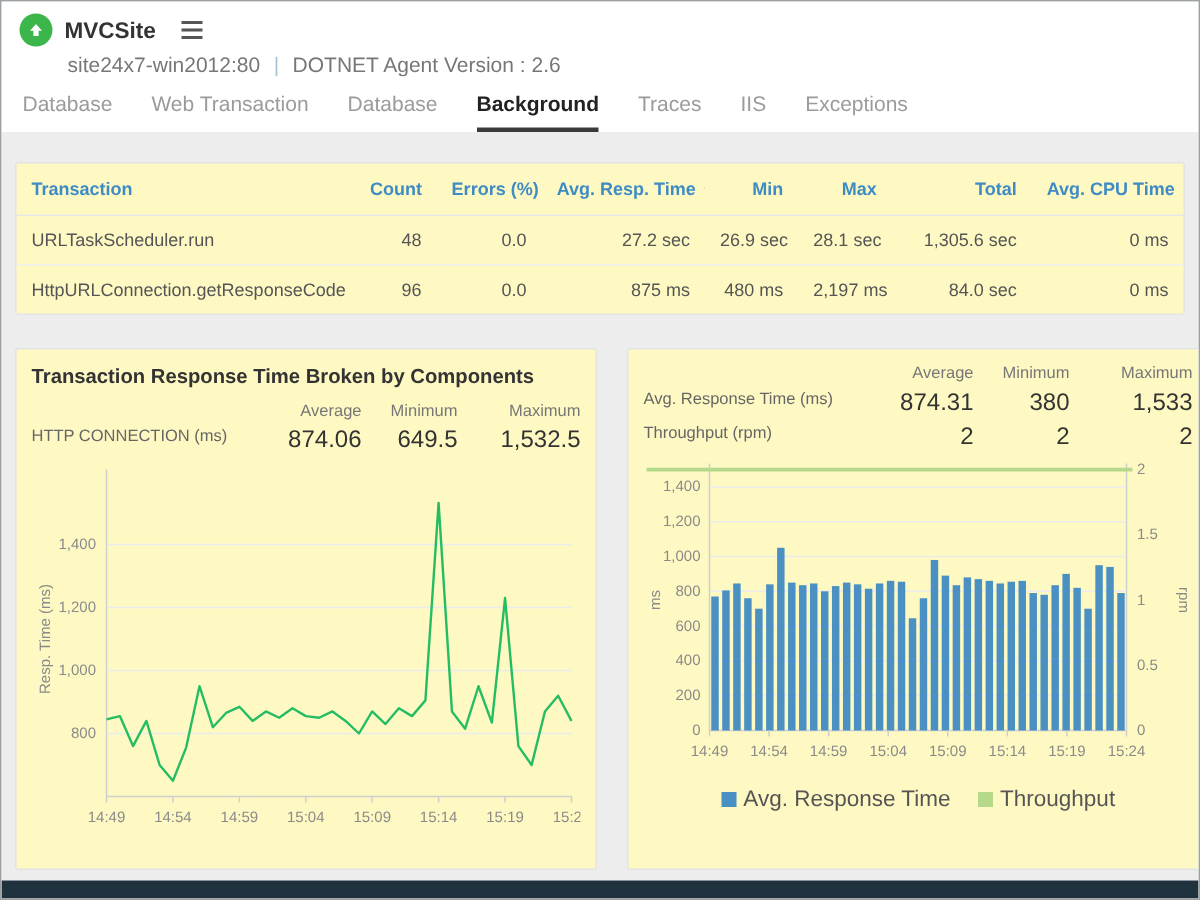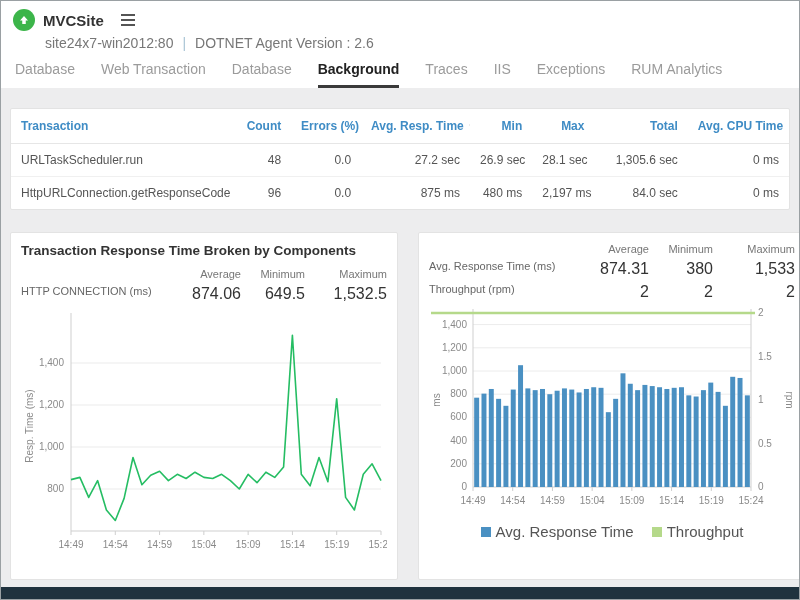--- a/index.html
+++ b/index.html
@@ -14,21 +14,21 @@
   .menu-icon { margin-left: 6px; cursor: pointer; display: flex; flex-direction: column; gap: 3px; padding: 3px; }
   .menu-icon i { display: block; width: 14px; height: 2px; background: #555; }
   .header-row2 { margin: 4px 0 0 32px; font-size: 14px; color: #777; display: flex; gap: 9px; align-items: center; }
   .sep { color: #a8c4d4; }
 
   .tab-bar { display: flex; gap: 26px; padding: 10px 14px 0; background: #fff; }
   .tab { font-size: 14px; color: #9b9b9b; padding-bottom: 8px; cursor: pointer; white-space: nowrap; }
   .tab.active { color: #222; font-weight: bold; border-bottom: 3px solid #3a3a3a; }
 
   .content { flex: 1; background: #ededee; padding: 20px 9px 0; overflow: hidden; }
-  .card { background: #ffffff; border: 1px solid #e3e3e3; border-radius: 2px; }
+  .card { background: #fef9c3; border: 1px solid #e3e3e3; border-radius: 2px; }
   .table-card { margin-bottom: 22px; }
 
   table { width: 100%; border-collapse: collapse; font-size: 12px; table-layout: fixed; }
   th { color: #3f8cc5; font-weight: bold; text-align: left; padding: 10px 10px; border-bottom: 1px solid #e6e6e6; white-space: nowrap; overflow: hidden; }
   th.num, td.num { text-align: right; }
   td { color: #555; padding: 9px 10px; border-bottom: 1px solid #f0f0f0; white-space: nowrap; overflow: hidden; }
   tbody tr:last-child td { border-bottom: none; }
   th:nth-child(1), td:nth-child(1) { width: 29%; }
   th:nth-child(2), td:nth-child(2) { width: 7%; }
   th:nth-child(3), td:nth-child(3) { width: 9%; }
@@ -80,21 +80,20 @@
   </header>
 
   <nav class="tab-bar">
       <div class="tab">Database</div>
       <div class="tab">Web Transaction</div>
       <div class="tab">Database</div>
       <div class="tab active">Background</div>
       <div class="tab">Traces</div>
       <div class="tab">IIS</div>
       <div class="tab">Exceptions</div>
-      <div class="tab">RUM Analytics</div>
     </nav>
 
   <main class="content">
 
     <section class="card table-card">
       <table>
         <thead>
           <tr>
               <th>Transaction</th>
               <th class="num">Count</th>

